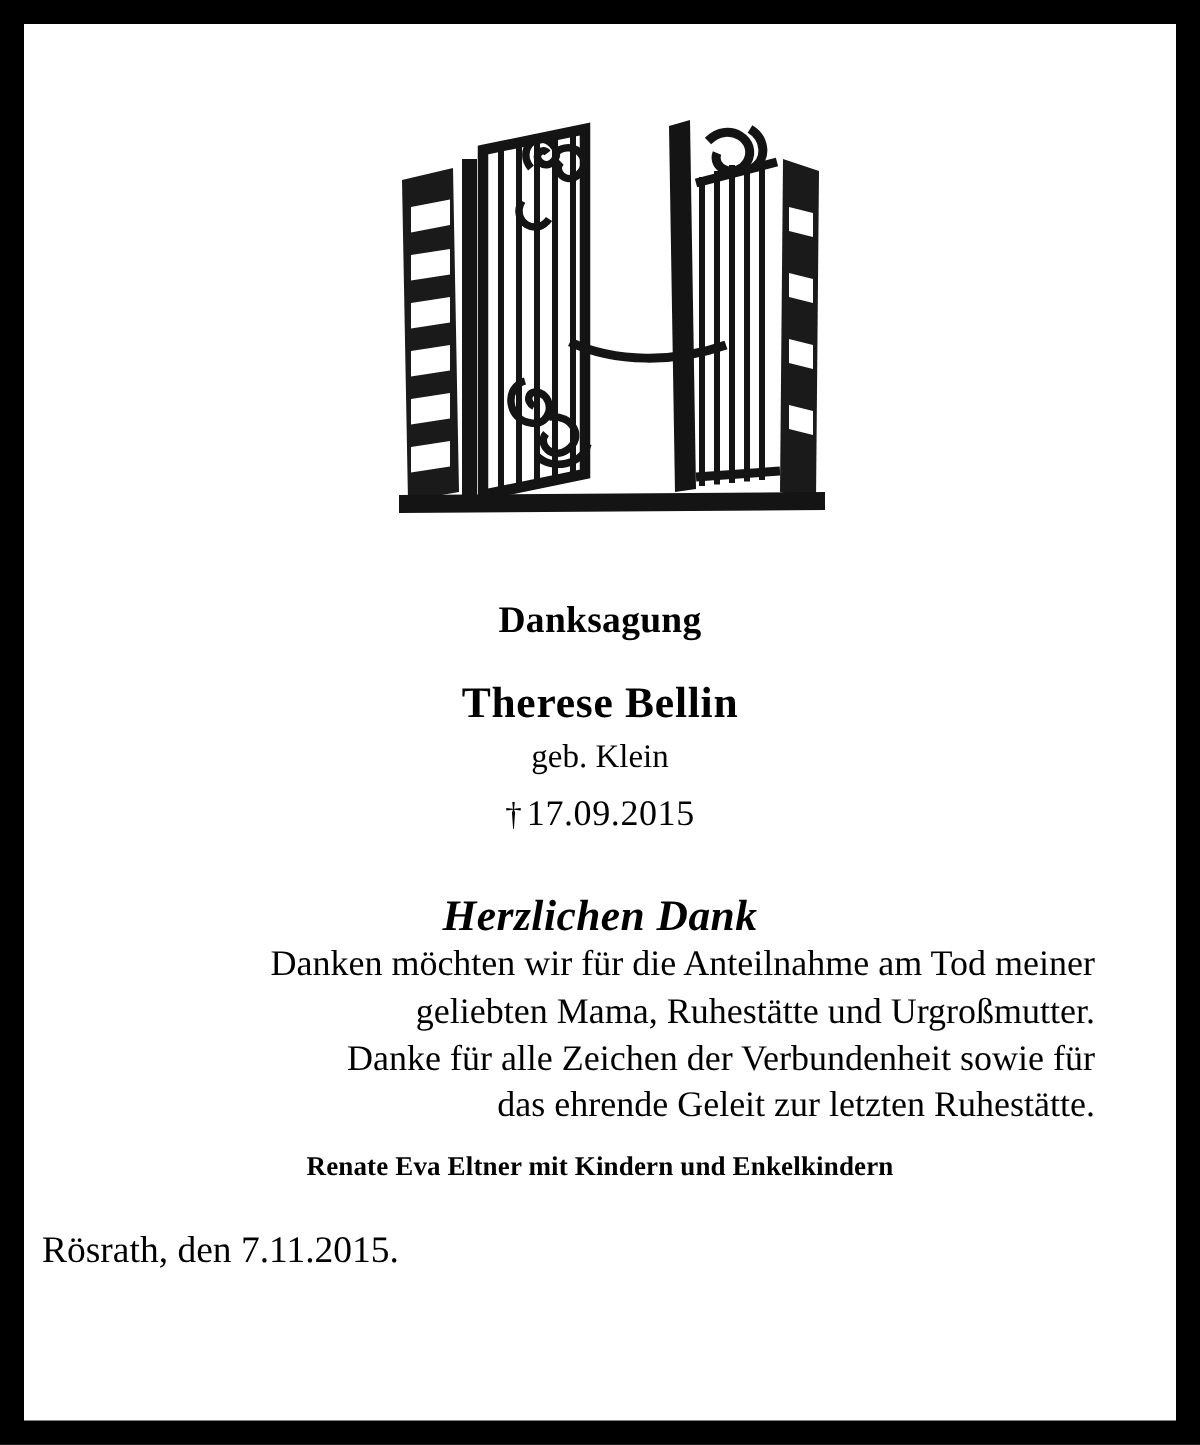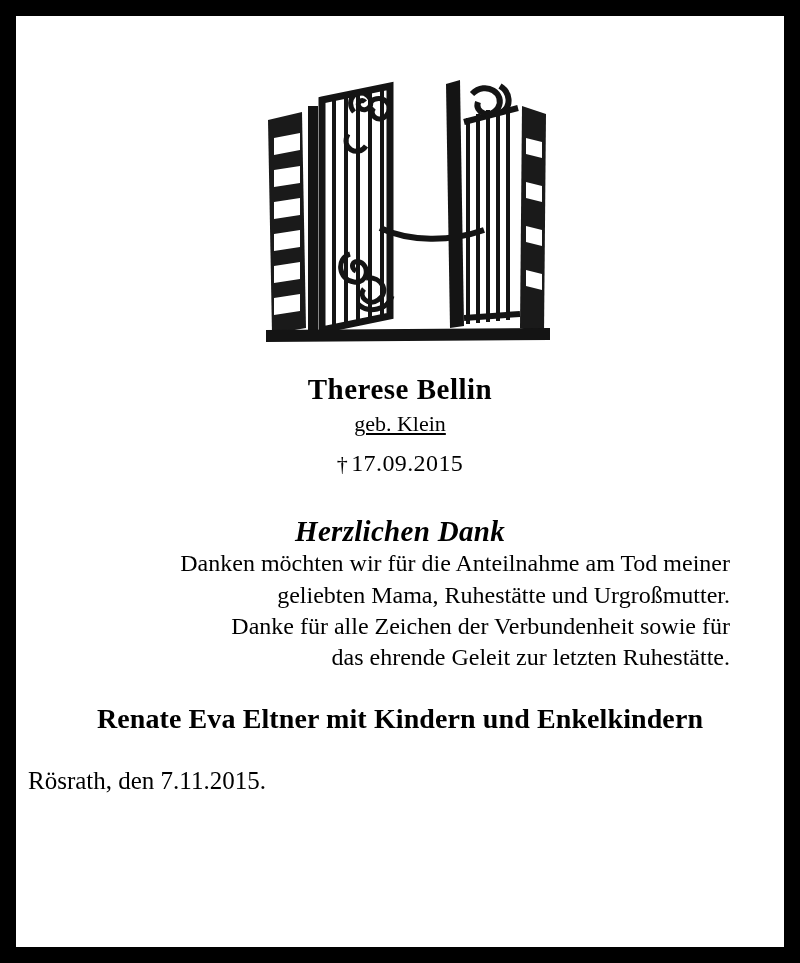--- a/index.html
+++ b/index.html
@@ -64,21 +64,20 @@
     margin-top: 26px;
     font-size: 29px;
     font-weight: bold;
     letter-spacing: 0.5px;
     line-height: 1.05;
   }
 
   .maiden {
     margin-top: 7px;
     font-size: 22px;
-    text-decoration: underline;
   }
 
   .dates {
     margin-top: 13px;
     font-size: 24px;
     letter-spacing: 0.4px;
   }
   .dates .cross {
     font-size: 22px;
     margin-right: 3px;
@@ -95,22 +94,22 @@
 
   .body-text {
     margin-top: 0;
     font-size: 24px;
     line-height: 1.30;
     text-align: right;
     width: 660px;
   }
 
   .family {
-    margin-top: 30px;
-    font-size: 28px;
+    margin-top: 14px;
+    font-size: 18px;
     font-weight: bold;
     letter-spacing: 0.1px;
   }
 
   .place-line {
     margin-top: 32px;
     font-size: 25px;
     align-self: flex-start;
     margin-left: 12px;
   }
@@ -173,20 +172,21 @@
           <path d="M276,60 L292,64 L292,80 L276,76 Z" fill="#ffffff"></path>
           <path d="M276,104 L292,108 L292,124 L276,120 Z" fill="#ffffff"></path>
           <path d="M276,148 L292,152 L292,168 L276,164 Z" fill="#ffffff"></path>
           <path d="M276,192 L292,196 L292,212 L276,208 Z" fill="#ffffff"></path>
 
           <path d="M16,252 L300,250 L300,262 L16,264 Z" fill="#141414"></path>
         </g>
       </svg>
     </div>
 
+    <div class="headline">Danksagung</div>
 
 
     <div class="name">Therese Bellin</div>
 
     <div class="maiden">geb. Klein</div>
 
     <div class="dates">
       <span class="cross">†</span><span>17.09.2015</span>
     </div>
 

